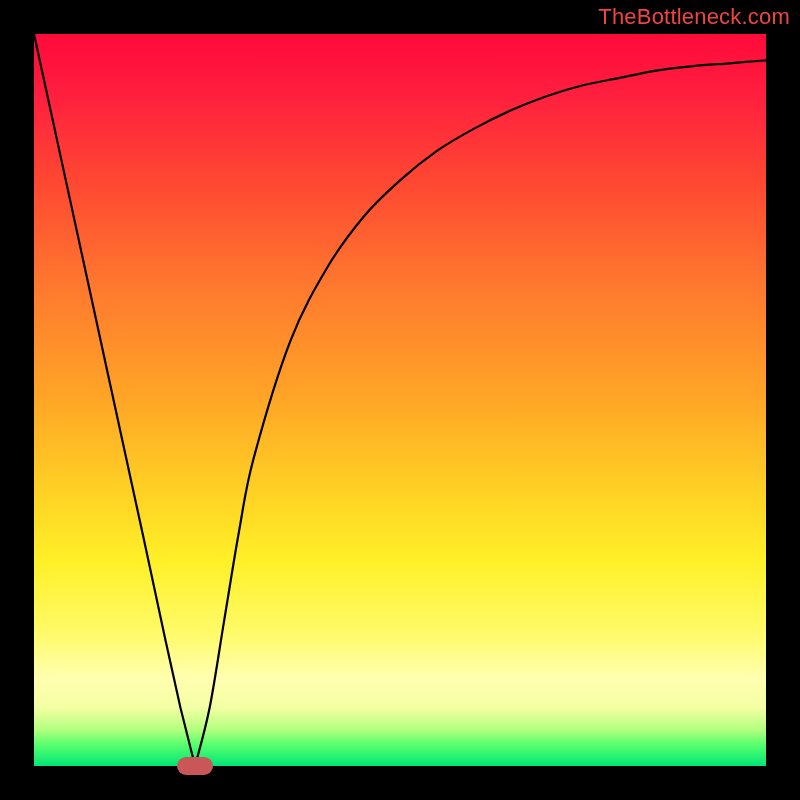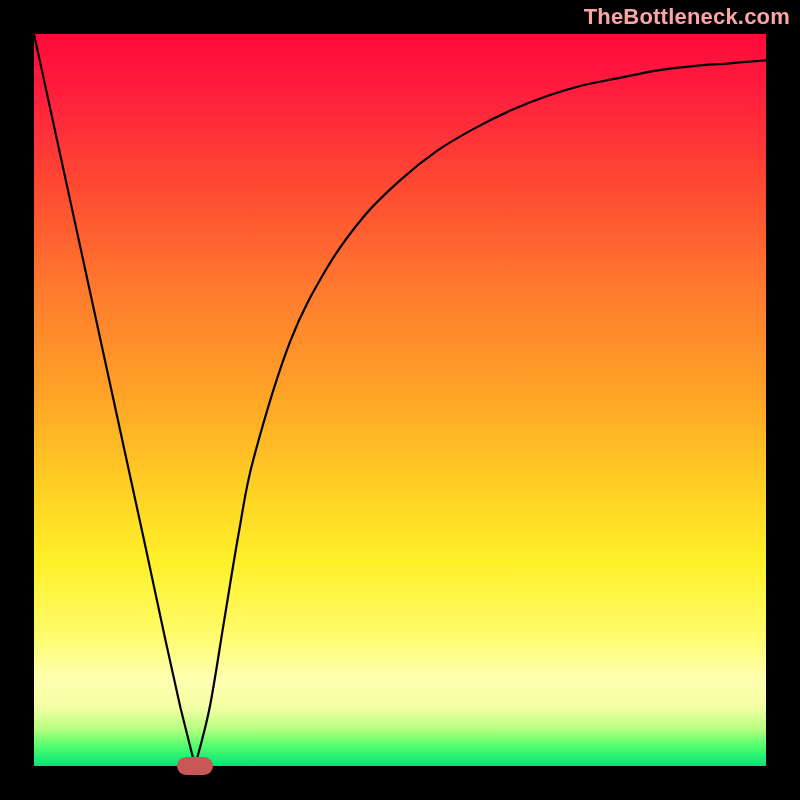--- a/index.html
+++ b/index.html
@@ -38,23 +38,23 @@
       #f4ffa4 92%,
       #b4ff80 95%,
       #5cff6e 97%,
       #00e676 100%
     );
   }
   .watermark {
     position: absolute;
     top: 4px;
     right: 10px;
-    color: #fca5a5;
+    color: #ef4444;
     font-size: 22px;
-    font-weight: 700;
+    font-weight: 400;
     letter-spacing: 0.2px;
     user-select: none;
   }
   svg.curve {
     position: absolute;
     left: 0;
     top: 0;
     width: 732px;
     height: 732px;
   }

